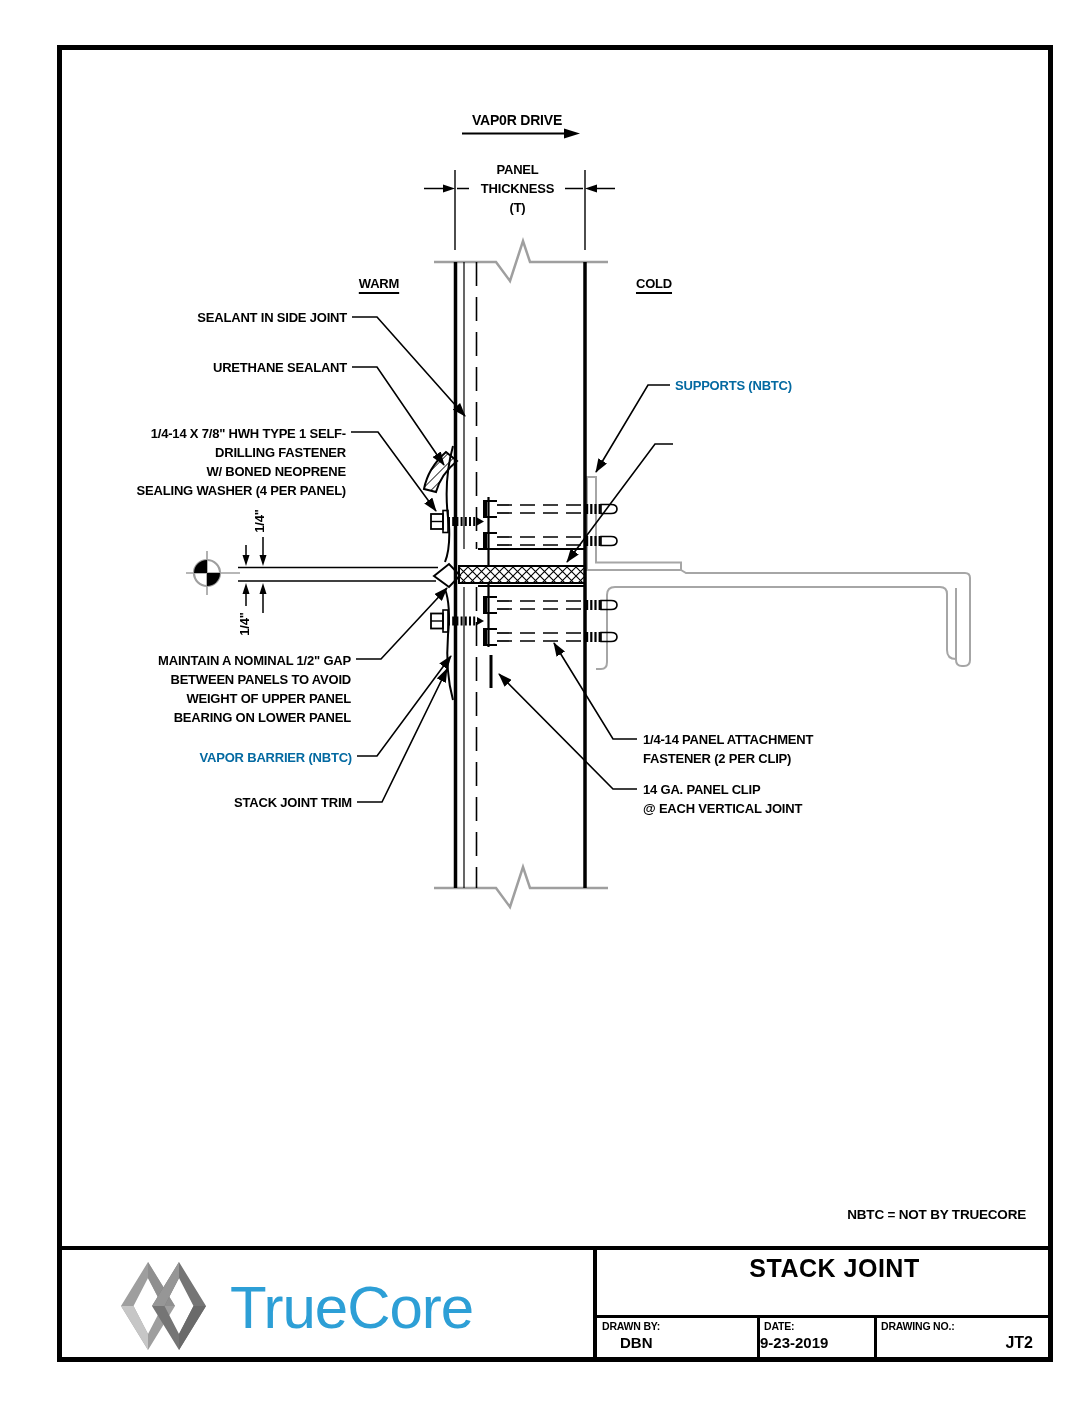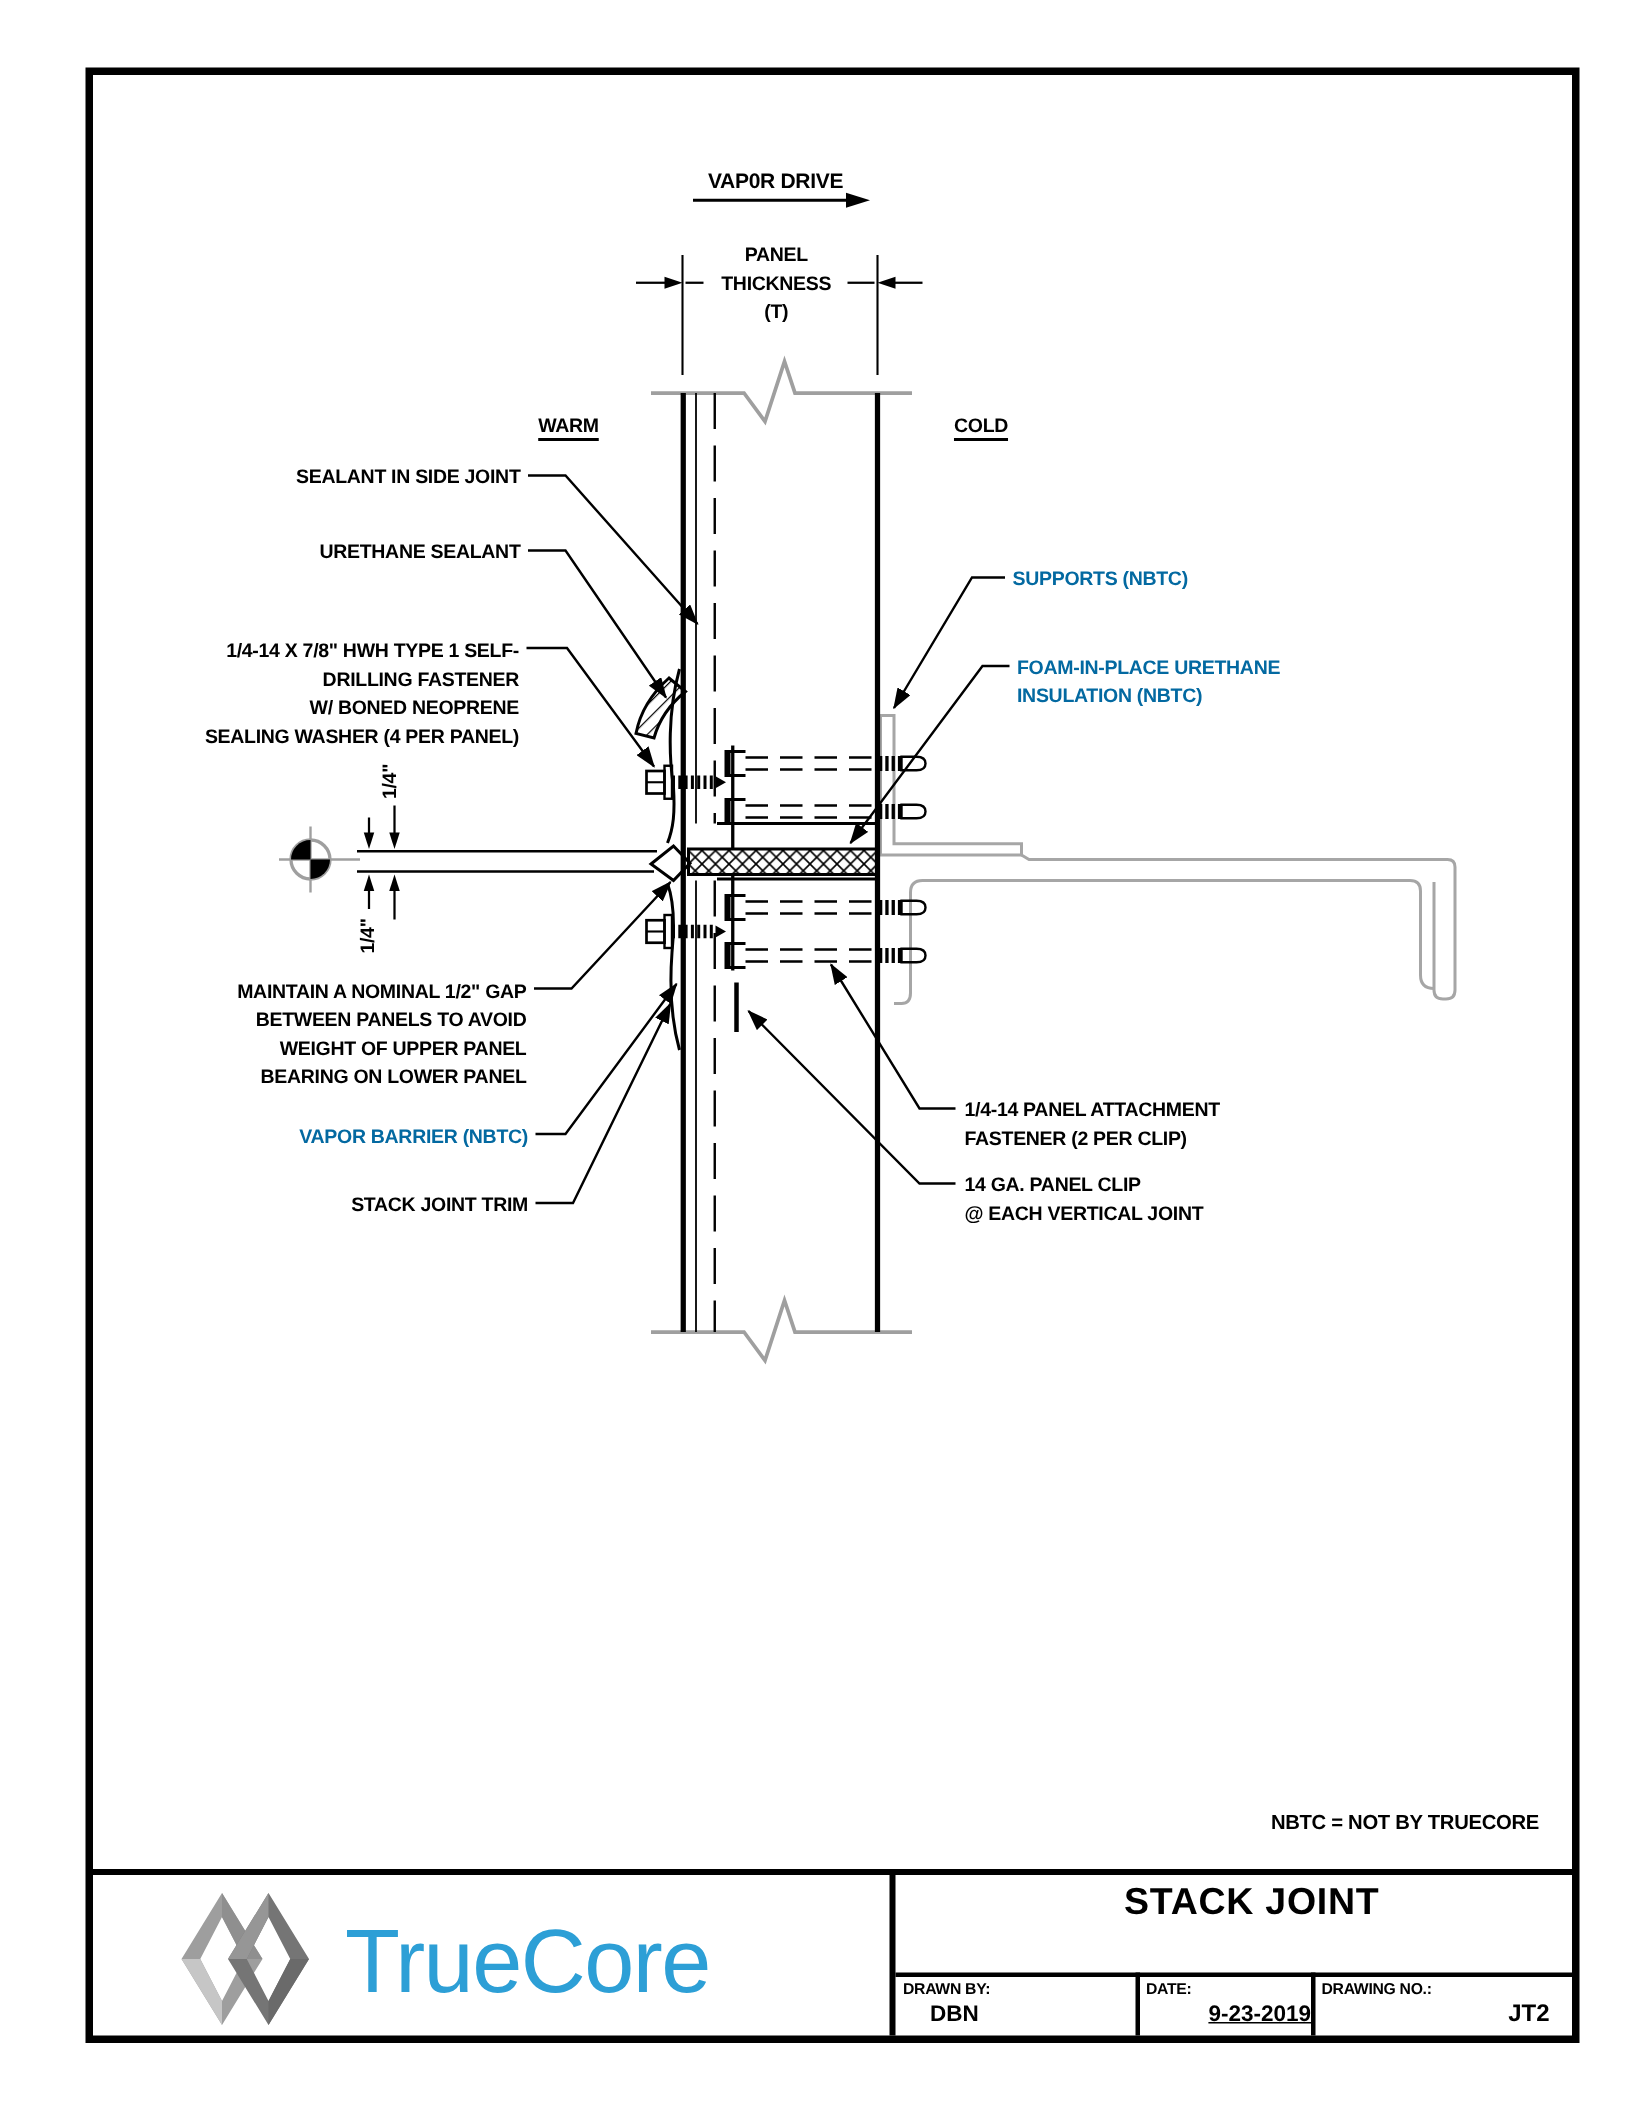--- a/index.html
+++ b/index.html
@@ -188,22 +188,20 @@
 (T)</div>
   <div class="lbl ctr und" style="left:341px;top:274px;width:76px;">WARM</div>
   <div class="lbl ctr und" style="left:616px;top:274px;width:76px;">COLD</div>
   <div class="lbl ra" style="left:120px;top:308px;width:227px;">SEALANT IN SIDE JOINT</div>
   <div class="lbl ra" style="left:120px;top:358px;width:227px;">URETHANE SEALANT</div>
   <div class="lbl ra" style="left:98px;top:424px;width:248px;">1/4-14 X 7/8" HWH TYPE 1 SELF-
 DRILLING FASTENER
 W/ BONED NEOPRENE
 SEALING WASHER (4 PER PANEL)</div>
   <div class="lbl gray" style="left:675px;top:376px;">SUPPORTS (NBTC)</div>
-  <div class="lbl gray" style="left:678px;top:435px;">FOAM-IN-PLACE URETHANE
-INSULATION (NBTC)</div>
   <div class="lbl rot" style="left:243px;top:512px;width:34px;height:18px;">1/4"</div>
   <div class="lbl rot" style="left:228px;top:615px;width:34px;height:18px;">1/4"</div>
   <div class="lbl ra" style="left:105px;top:651px;width:246px;">MAINTAIN A NOMINAL 1/2" GAP
 BETWEEN PANELS TO AVOID
 WEIGHT OF UPPER PANEL
 BEARING ON LOWER PANEL</div>
   <div class="lbl ra gray" style="left:125px;top:748px;width:227px;">VAPOR BARRIER (NBTC)</div>
   <div class="lbl ra" style="left:125px;top:793px;width:227px;">STACK JOINT TRIM</div>
   <div class="lbl" style="left:643px;top:730px;">1/4-14 PANEL ATTACHMENT
 FASTENER (2 PER CLIP)</div>
@@ -215,21 +213,21 @@
   <div class="tb-line" style="left:593px;top:1246px;width:4px;height:111px;"></div>
   <div class="tb-line" style="left:597px;top:1315px;width:451px;height:3px;"></div>
   <div class="tb-line" style="left:757px;top:1315px;width:3px;height:42px;"></div>
   <div class="tb-line" style="left:874px;top:1315px;width:3px;height:42px;"></div>
 
   <div class="tb-title">STACK JOINT</div>
 
   <div class="tb-small" style="left:602px;top:1320px;">DRAWN BY:</div>
   <div class="tb-val" style="left:620px;top:1334px;">DBN</div>
   <div class="tb-small" style="left:764px;top:1320px;">DATE:</div>
-  <div class="tb-val" style="left:760px;top:1334px;width:114px;text-align:right;text-decoration:underline;">9-23-2019</div>
+  <div class="tb-val" style="left:760px;top:1334px;width:114px;text-align:left;">9-23-2019</div>
   <div class="tb-small" style="left:881px;top:1320px;">DRAWING NO.:</div>
   <div class="tb-val" style="left:900px;top:1334px;width:133px;text-align:right;font-size:16px;">JT2</div>
 
   <svg style="position:absolute;left:120px;top:1260px;" width="92" height="92" viewBox="0 0 90 92">
     <path d="M27,2 L54,46 L27,90 L0,46 Z M27,18 L41.5,46 L27,74 L12.5,46 Z" fill="#9e9e9e" fill-rule="evenodd"></path>
     <polygon points="0,46 27,90 27,74 12.5,46" fill="#c6c6c6"></polygon>
     <polygon points="27,2 54,46 41.5,46 27,18" fill="#8f8f8f"></polygon>
     <path d="M58,2 L85,46 L58,90 L31,46 Z M58,18 L72.5,46 L58,74 L43.5,46 Z" fill="#757575" fill-rule="evenodd"></path>
     <polygon points="58,2 58,18 43.5,46 31,46" fill="#969696"></polygon>
     <polygon points="58,90 58,74 72.5,46 85,46" fill="#6a6a6a"></polygon>

